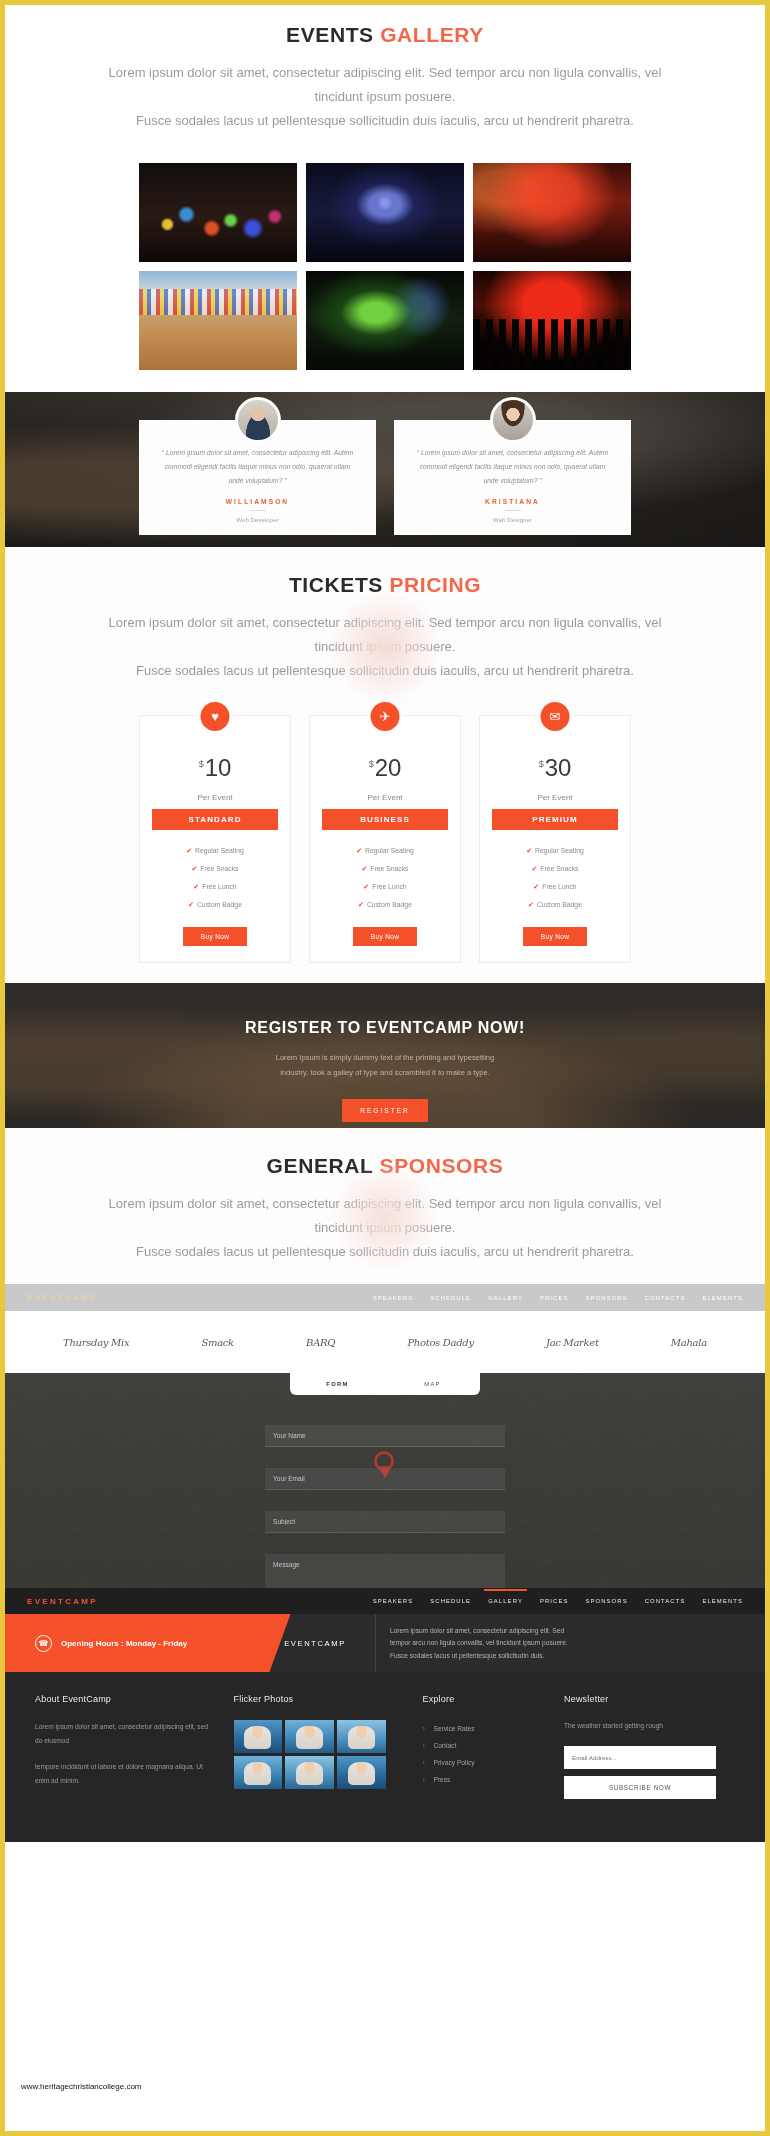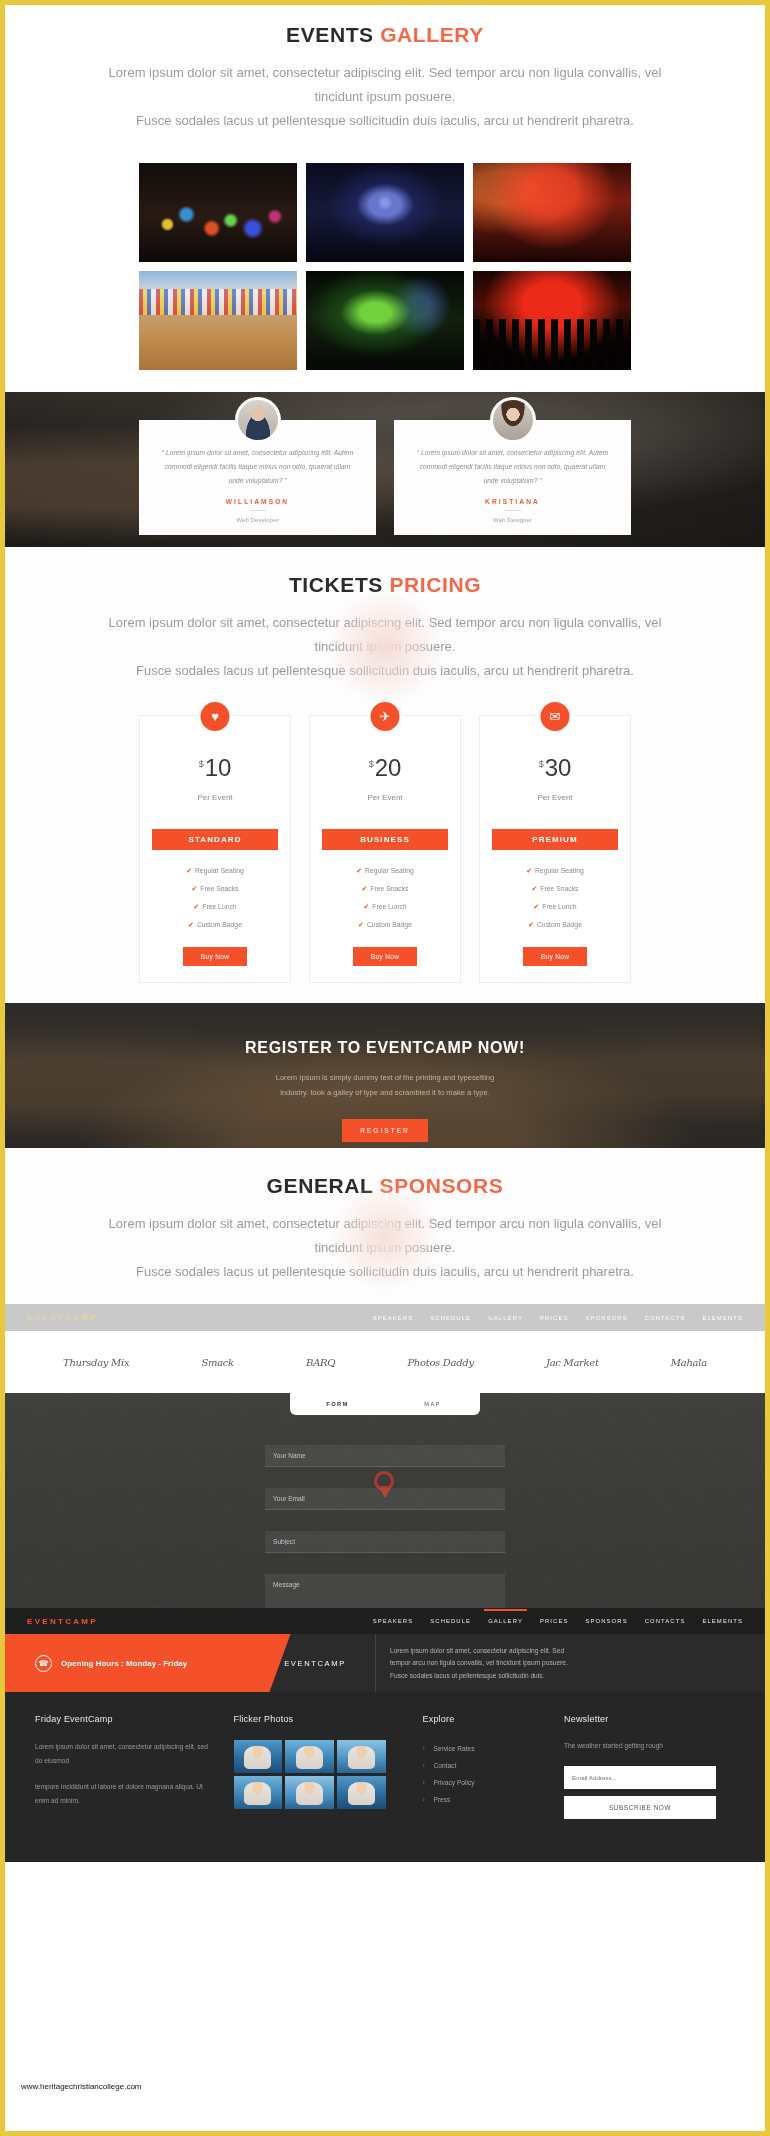--- a/index.html
+++ b/index.html
@@ -119,21 +119,21 @@
   .price-ico {
     position:absolute; top:-14px; left:50%; transform:translateX(-50%);
     width:29px; height:29px; border-radius:50%; background:#f4502a;
     display:flex; align-items:center; justify-content:center; color:#fff; font-size:13px;
     box-shadow:0 0 0 4px #fdfdfd;
   }
   .price-amt { font-size:24px; color:#3a3a3a; font-weight:400; line-height:1;margin-top:16px; }
   .price-amt .cur { font-size:9px; vertical-align:super; color:#6b6b6b; margin-right:1px;}
   .price-per { font-size:8px; color:#8a8a8a; margin-top:13px;}
   .price-tag {
-    margin:27px auto 0; width:100%; background:#f4502a; color:#fff;
+    margin:7px auto 0; width:100%; background:#f4502a; color:#fff;
     font-size:8px; letter-spacing:1.1px; padding:6px 0; font-weight:600;
     border:none; cursor:pointer;
   }
   .price-feats { margin-top:12px; list-style:none; }
   .price-feats li { font-size:6.8px; color:#8b8b8b; padding:5px 0; }
   .price-feats li .tick { color:#f4502a; margin-right:3px; font-size:7px;}
   .buy-btn {
     margin-top:13px; display:inline-block; background:#f4502a; color:#fff;
     font-size:6.6px; padding:6px 18px; border:none; cursor:pointer; letter-spacing:.3px;
   }
@@ -472,21 +472,21 @@
       <span>
         <span>Lorem ipsum dolor sit amet, consectetur adipiscing elit. Sed</span><br>
         <span>tempor arcu non ligula convallis, vel tincidunt ipsum posuere.</span><br>
         <span>Fusce sodales lacus ut pellentesque sollicitudin duis.</span>
       </span>
     </div>
   </div>
 
   <footer class="footer">
     <div class="fcol about">
-      <h4>Friday EventCamp</h4>
+      <h4>About EventCamp</h4>
       <p>Lorem ipsum dolor sit amet, consectetur adipiscing elit, sed do eiusmod</p>
       <p>tempore incididunt ut labore et dolore magnana aliqua. Ut enim ad minim.</p>
     </div>
 
     <div class="fcol flicker">
       <h4>Flicker Photos</h4>
       <div class="fgrid">
         <div class="fthumb a"></div>
         <div class="fthumb b"></div>
         <div class="fthumb c"></div>

